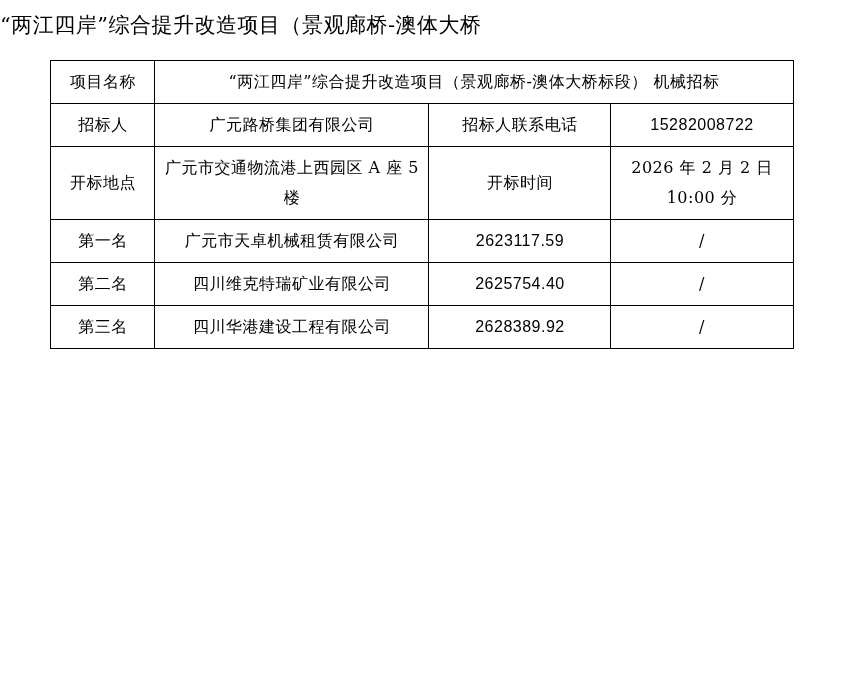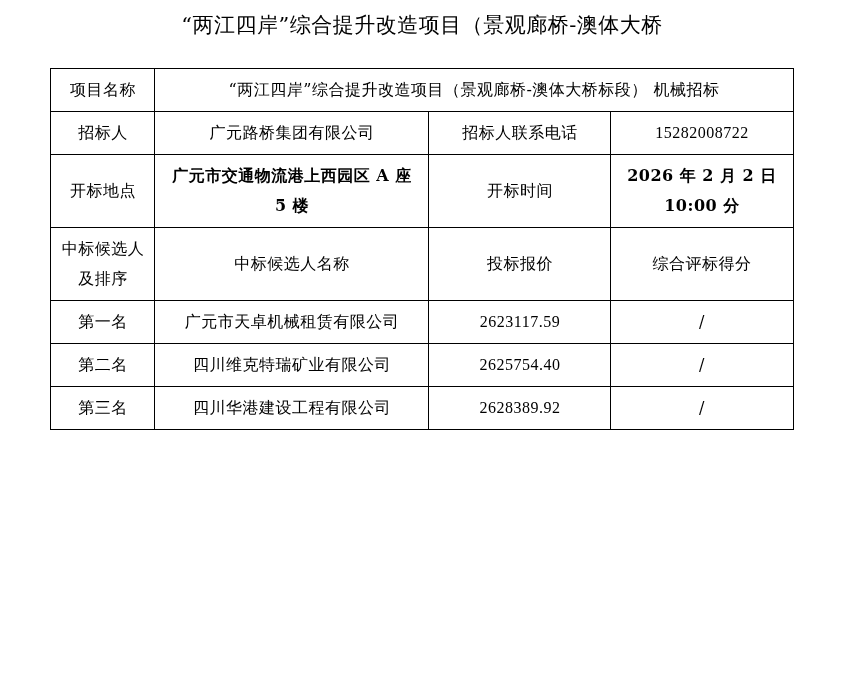--- a/index.html
+++ b/index.html
@@ -14,37 +14,36 @@
     color: #000000;
     overflow: hidden;
   }
   .page {
     width: 844px;
     height: 697px;
     position: relative;
     box-sizing: border-box;
   }
   .doc-title {
-    text-align: center;
     font-size: 21px;
     line-height: 38px;
     letter-spacing: 0.5px;
     padding-top: 6px;
   }
   .doc-title .line {
     display: block;
     white-space: pre;
   }
   .doc-title .line2 {
     letter-spacing: 1px;
   }
   table.main {
     border-collapse: collapse;
     width: 742px;
-    margin: 24px auto 0 auto;
+    margin: 16px auto 0 auto;
     table-layout: fixed;
     padding-left: 44px;
   }
   table.main td {
     border: 1px solid #000000;
     padding: 6px 8px;
     font-size: 16px;
     line-height: 30px;
     vertical-align: middle;
     text-align: center;
@@ -57,26 +56,26 @@
   td.project-name {
     font-size: 21px;
     text-align: left;
     line-height: 36px;
     padding: 8px 10px 10px 14px;
     letter-spacing: 0px;
   }
   td.w-mid { width: 274px; }
   td.w-lbl2 { width: 182px; }
   td.w-val2 { width: 182px; }
-  .two-line { line-height: 34px; font-weight: bold; }
+  .two-line { line-height: 34px; }
   .label-2l {
     line-height: 34px;
   }
   td.small { font-size: 15.5px; }
-  td.num { font-family: Liberation Serif, serif; }
+  td.num { font-family: Liberation Sans, sans-serif; }
 </style>
 </head>
 <body>
 
 <div class="page">
 
   <div class="doc-title">
     <span class="line line1">“两江四岸”综合提升改造项目（景观廊桥-澳体大桥</span>
   </div>
 
@@ -98,26 +97,20 @@
         <td class="w-lbl2">招标人联系电话</td>
         <td class="w-val2 num">15282008722</td>
       </tr>
       <tr>
         <td class="label">开标地点</td>
         <td class="w-mid two-line">广元市交通物流港上西园区 A 座 5 楼</td>
         <td class="w-lbl2">开标时间</td>
         <td class="w-val2 two-line">2026 年 2 月 2 日 10:00 分</td>
       </tr>
       <tr>
-        <td class="label label-2l">中标候选人及排序</td>
-        <td class="w-mid small">中标候选人名称</td>
-        <td class="w-lbl2 small">投标报价</td>
-        <td class="w-val2 small">综合评标得分</td>
-      </tr>
-      <tr>
         <td class="label small">第一名</td>
         <td class="w-mid small">广元市天卓机械租赁有限公司</td>
         <td class="w-lbl2 small num">2623117.59</td>
         <td class="w-val2 small">/</td>
       </tr>
       <tr>
         <td class="label small">第二名</td>
         <td class="w-mid small">四川维克特瑞矿业有限公司</td>
         <td class="w-lbl2 small num">2625754.40</td>
         <td class="w-val2 small">/</td>

